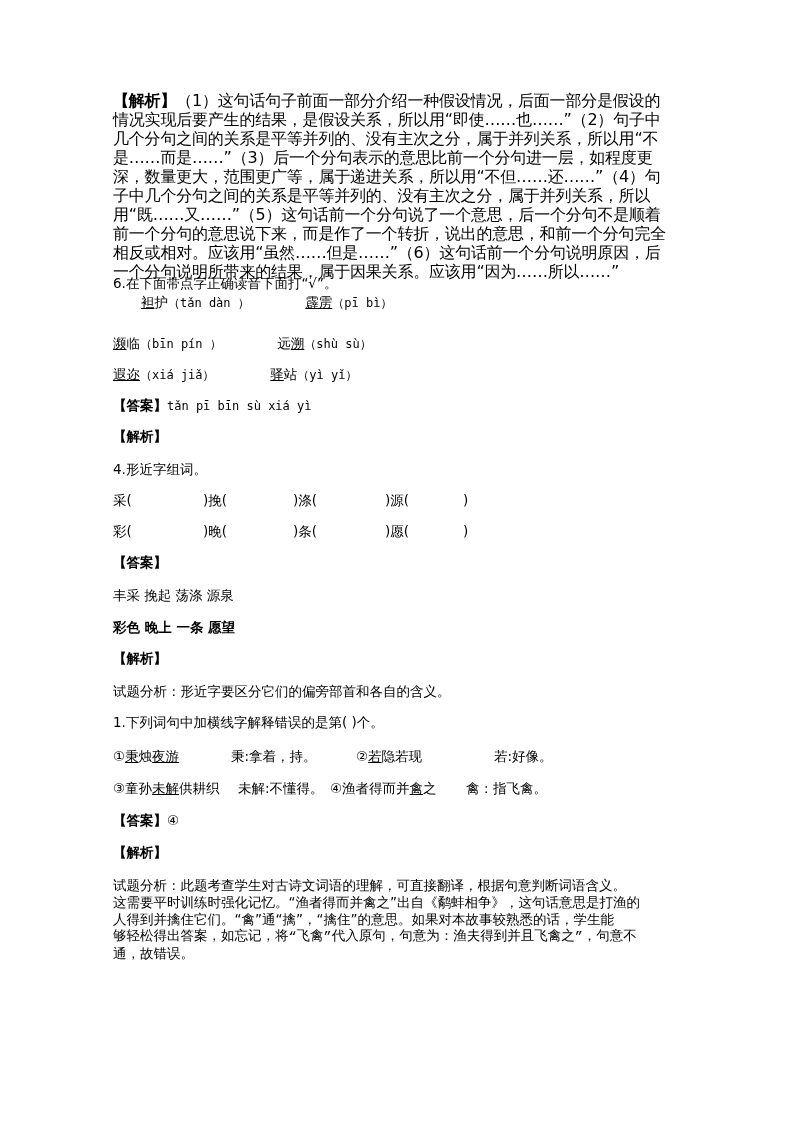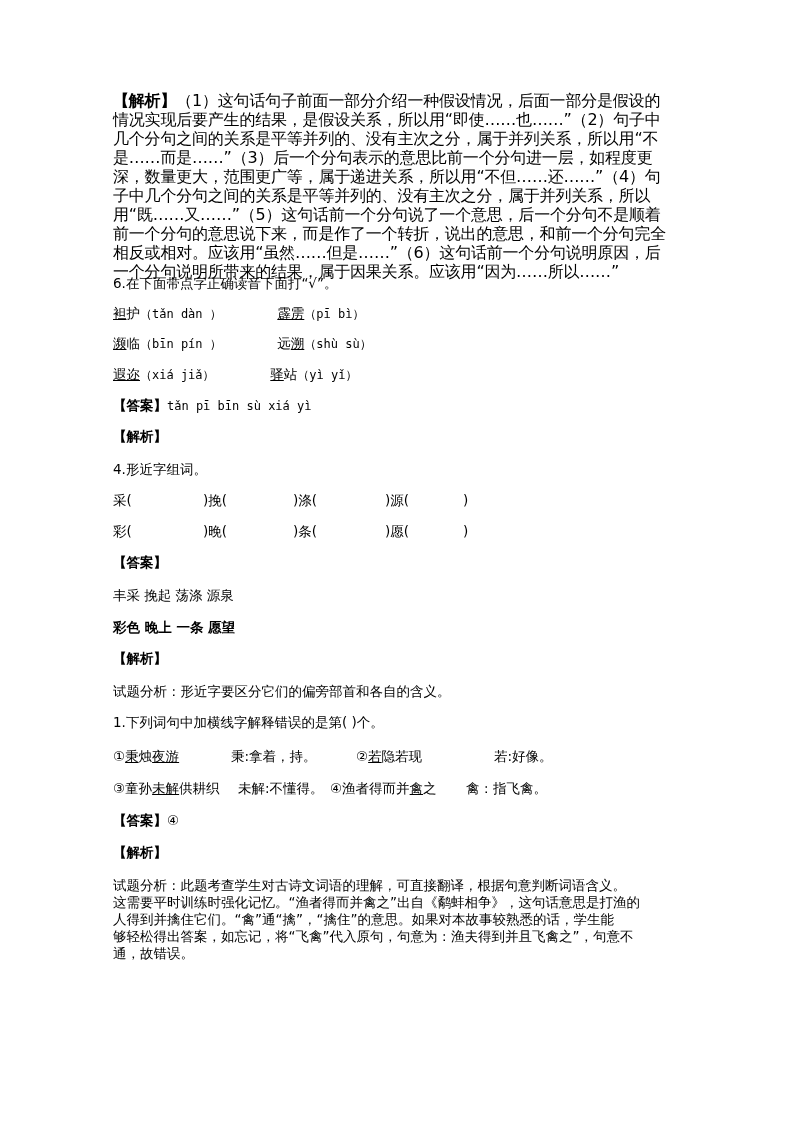--- a/index.html
+++ b/index.html
@@ -17,21 +17,21 @@
 <body>
 
 <div class="page">
 
   <div style="position:absolute; top:0; left:0; width:556px;">
     <p class="para"><span class="bracket">【解析】</span><span>（1）这句话句子前面一部分介绍一种假设情况，后面一部分是假设的情况实现后要产生的结果，是假设关系，所以用“即使……也……”（2）句子中几个分句之间的关系是平等并列的、没有主次之分，属于并列关系，所以用“不是……而是……”（3）后一个分句表示的意思比前一个分句进一层，如程度更深，数量更大，范围更广等，属于递进关系，所以用“不但……还……”（4）句子中几个分句之间的关系是平等并列的、没有主次之分，属于并列关系，所以用“既……又……”（5）这句话前一个分句说了一个意思，后一个分句不是顺着前一个分句的意思说下来，而是作了一个转折，说出的意思，和前一个分句完全相反或相对。应该用“虽然……但是……”（6）这句话前一个分句说明原因，后一个分句说明所带来的结果，属于因果关系。应该用“因为……所以……”</span></p>
   </div>
 
   <div class="line" style="top:183px;">6.在下面带点字正确读音下面打“√”。</div>
 
-  <div class="line" style="top:213px;">
+  <div class="line" style="top:202px;margin-left:28px;">
     <span class="cell" style="width:160px;"><span class="u">袒</span><span>护</span><span class="py">（tǎn  dàn ）</span></span>
     <span class="cell"><span class="u">霹雳</span><span class="py">（pī   bì）</span></span>
   </div>
 
   <div class="line" style="top:243px;">
     <span class="cell" style="width:160px;"><span class="u">濒</span><span>临</span><span class="py">（bīn  pín ）</span></span>
     <span class="cell"><span>远</span><span class="u">溯</span><span class="py">（shù  sù）</span></span>
   </div>
 
   <div class="line" style="top:274px;">
@@ -60,15 +60,15 @@
     <span class="cell" style="width:118px;"><span>①</span><span class="u">秉</span><span>烛</span><span class="u">夜游</span></span><span class="cell" style="width:97px;">秉:拿着，持。</span><span class="cell" style="width:138px;margin-left:28px;"><span>②</span><span class="u">若</span><span>隐若现</span></span><span class="cell">若:好像。</span>
   </div>
   <div class="line" style="top:688px;">
     <span class="cell" style="width:125px;"><span>③</span><span>童孙</span><span class="u">未解</span><span>供耕织</span></span><span class="cell" style="width:92px;">未解:不懂得。</span><span class="cell" style="width:136px;"><span>④</span><span>渔者得而并</span><span class="u">禽</span><span>之</span></span><span class="cell">禽：指飞禽。</span>
   </div>
   <div class="line" style="top:720px;"><span class="bracket">【答案】</span><span>④</span></div>
   <div class="line bracket" style="top:752px;">【解析】</div>
   <div class="line" style="top:785px;">试题分析：此题考查学生对古诗文词语的理解，可直接翻译，根据句意判断词语含义。</div>
   <div class="line" style="top:802px;">这需要平时训练时强化记忆。“渔者得而并禽之”出自《鹬蚌相争》，这句话意思是打渔的</div>
   <div class="line" style="top:819px;">人得到并擒住它们。“禽”通“擒”，“擒住”的意思。如果对本故事较熟悉的话，学生能</div>
-  <div class="line" style="top:836px;">够轻松得出答案，如忘记，将“飞禽”代入原句，句意为：渔夫得到并且飞禽之”，句意不</div>
+  <div class="line" style="top:836px;font-family:Liberation Mono, monospace;">够轻松得出答案，如忘记，将“飞禽”代入原句，句意为：渔夫得到并且飞禽之”，句意不</div>
   <div class="line" style="top:853px;">通，故错误。</div>
 </div>
 
 </body></html>

